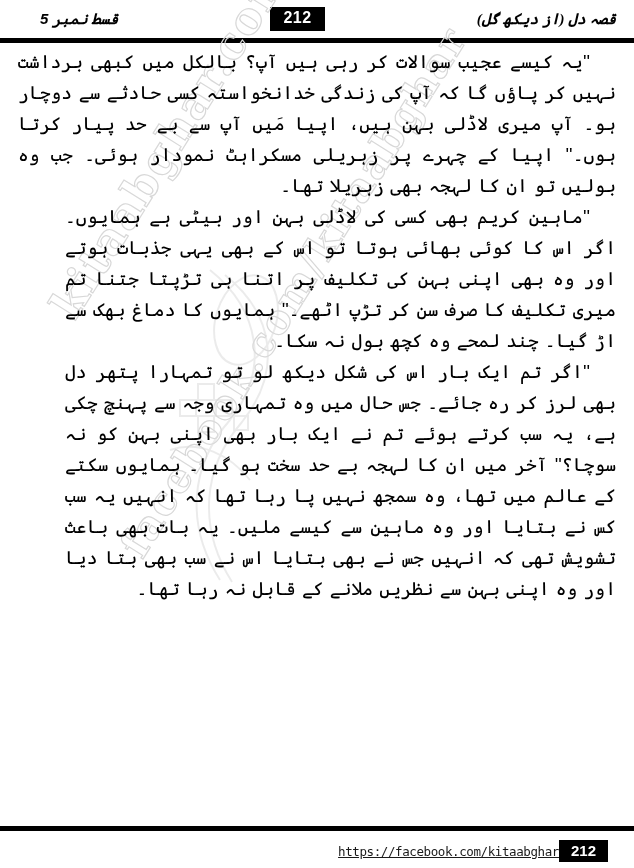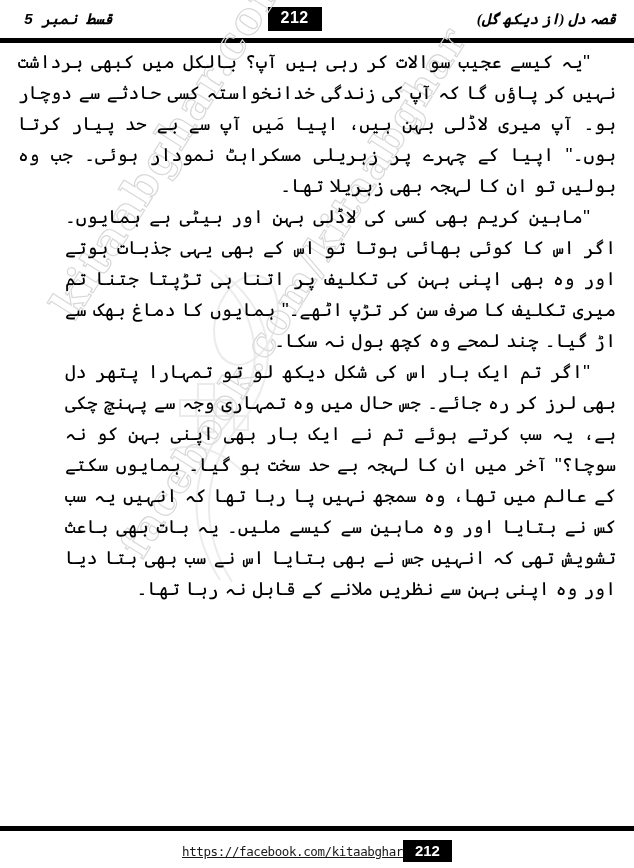--- a/index.html
+++ b/index.html
@@ -44,28 +44,28 @@
     font-weight: 600;
     font-style: italic;
     letter-spacing: -0.3px;
     white-space: nowrap;
     direction: rtl;
     unicode-bidi: isolate;
     margin-right: 8px;
   }
 
   .header-episode {
-    font-family: Liberation Mono, monospace;
+    font-family: Liberation Sans, sans-serif;
     font-size: 15px;
     font-weight: 700;
     font-style: italic;
     white-space: nowrap;
     direction: rtl;
     unicode-bidi: isolate;
-    margin-left: 14px;
+    margin-left: 30px;
   }
 
   .page-badge {
     background: #000000;
     color: #ffffff;
     font-family: "Liberation Sans", sans-serif;
     font-size: 16px;
     font-weight: 700;
     letter-spacing: 0.5px;
     padding: 3px 13px 4px 13px;
@@ -130,21 +130,21 @@
 
   
   .page-footer {
     position: absolute;
     top: 834px;
     left: 0;
     width: 634px;
     height: 34px;
     display: flex;
     align-items: center;
-    justify-content: center;
+    justify-content: flex-end;
     padding: 0 26px;
     box-sizing: border-box;
     direction: ltr;
   }
 
   .footer-url {
     font-family: "DejaVu Sans Mono", "Liberation Mono", monospace;
     font-size: 12.5px;
     letter-spacing: -0.4px;
     color: #1a1a1a;

